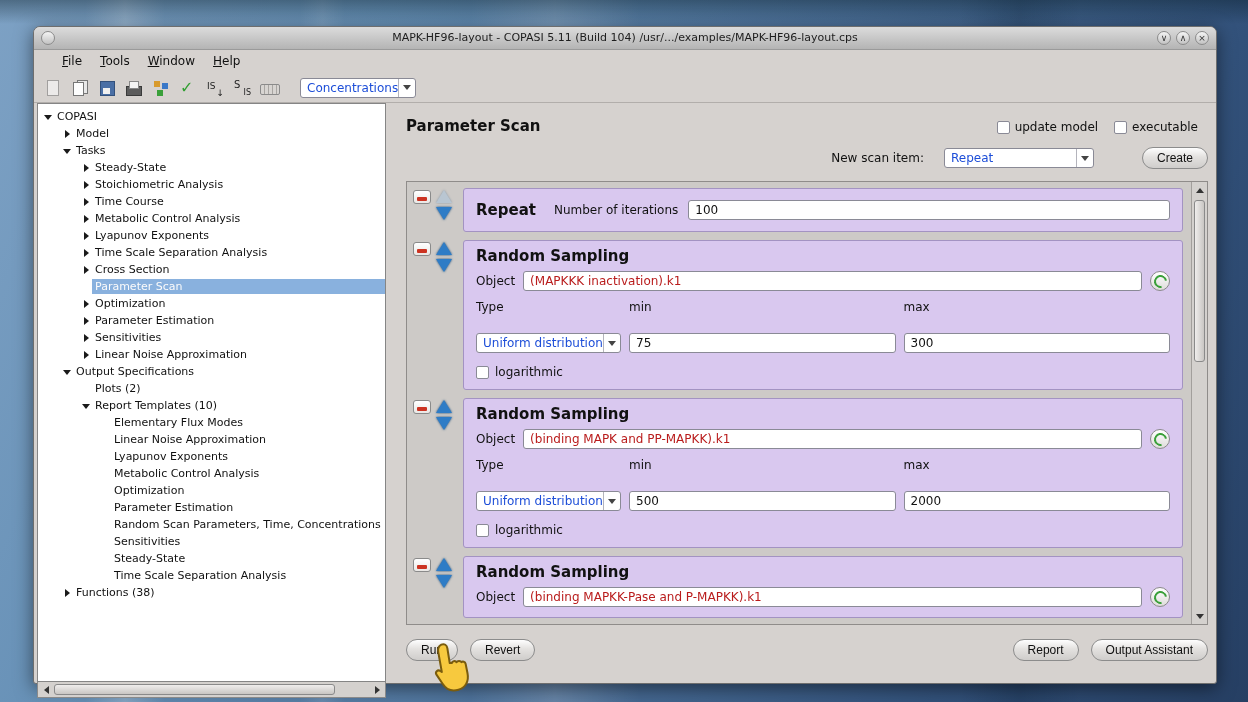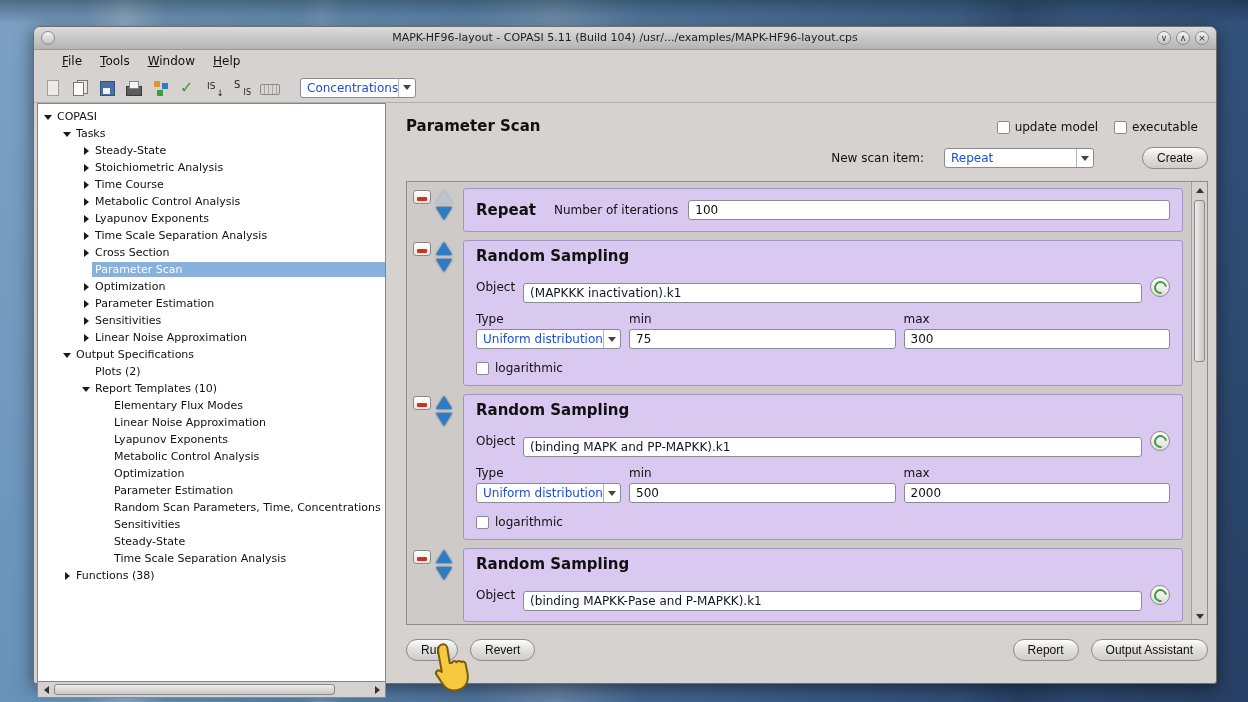--- a/index.html
+++ b/index.html
@@ -92,27 +92,27 @@
   .panel{margin:0 4px 0 52px;background:#d9c8ef;border:1px solid #a393c2;border-radius:3px;box-sizing:border-box;}
   .panel.repeat{display:flex;align-items:center;padding:11px 12px;}
   .panel.random{padding:6px 12px 10px;}
   .ptitle{font-size:15px;font-weight:bold;color:#111;}
   .plabel{font-size:12px;color:#111;}
   .panel.repeat .plabel{margin:0 10px 0 18px;}
   .field{height:20px;border:1px solid #8a8a96;border-radius:3px;background:#fff;font-size:12px;padding:0 6px;
     font-family:"DejaVu Sans","Liberation Sans",sans-serif;box-sizing:border-box;color:#111;}
   .panel.repeat .field{flex:1;}
   .objrow{display:flex;align-items:center;gap:8px;margin-top:6px;}
-  .objrow .field{flex:1;color:#0f172a;margin-top:12px;}
+  .objrow .field{flex:1;color:#b91c1c;}
   .objbtn{width:20px;height:20px;border-radius:50%;background:linear-gradient(#fff,#dedcda);border:1px solid #8a8a8a;
     display:flex;align-items:center;justify-content:center;flex:none;box-sizing:border-box;}
   .objbtn i{width:9px;height:9px;border:2px solid #3aa03a;border-radius:50%;border-right-color:transparent;transform:rotate(35deg);}
   .pgrid{display:grid;grid-template-columns:145px 1fr 1fr;gap:8px;align-items:center;}
   .pgrid.labels{margin-top:9px;font-size:12px;color:#111;}
-  .pgrid.ctrls{margin-top:3px;}
+  .pgrid.ctrls{margin-top:19px;}
   .logrow{display:flex;align-items:center;gap:6px;margin-top:12px;font-size:12px;color:#111;}
 
   .scrollv{position:absolute;top:0;right:0;bottom:0;width:16px;background:#d4d1ce;border-left:1px solid #a29f9c;box-sizing:border-box;}
   .sv-btn{position:absolute;left:1px;right:1px;height:14px;display:flex;align-items:center;justify-content:center;}
   .sv-up{top:1px;}.sv-dn{bottom:1px;}
   .sv-up::before{content:"";border-bottom:5px solid #333;border-left:4px solid transparent;border-right:4px solid transparent;}
   .sv-dn::before{content:"";border-top:5px solid #333;border-left:4px solid transparent;border-right:4px solid transparent;}
   .sv-thumb{position:absolute;left:2px;right:2px;top:18px;height:162px;border-radius:3px;
     background:linear-gradient(90deg,#efedec,#c9c6c3);border:1px solid #8a8a8a;box-sizing:border-box;}
 
@@ -170,20 +170,25 @@
 
     <div class="tree-wrap">
       <div class="tree">
           <div class="trow">
             <span class="ind" style="width: 6px;"></span>
             <span class="tar expanded"></span>
             <span class="tlabel">COPASI</span>
           </div>
           <div class="trow">
             <span class="ind" style="width: 25px;"></span>
+            <span class="tar collapsed"></span>
+            <span class="tlabel">Model</span>
+          </div>
+          <div class="trow">
+            <span class="ind" style="width: 25px;"></span>
             <span class="tar expanded"></span>
             <span class="tlabel">Tasks</span>
           </div>
           <div class="trow">
             <span class="ind" style="width: 44px;"></span>
             <span class="tar collapsed"></span>
             <span class="tlabel">Steady-State</span>
           </div>
           <div class="trow">
             <span class="ind" style="width: 44px;"></span>

